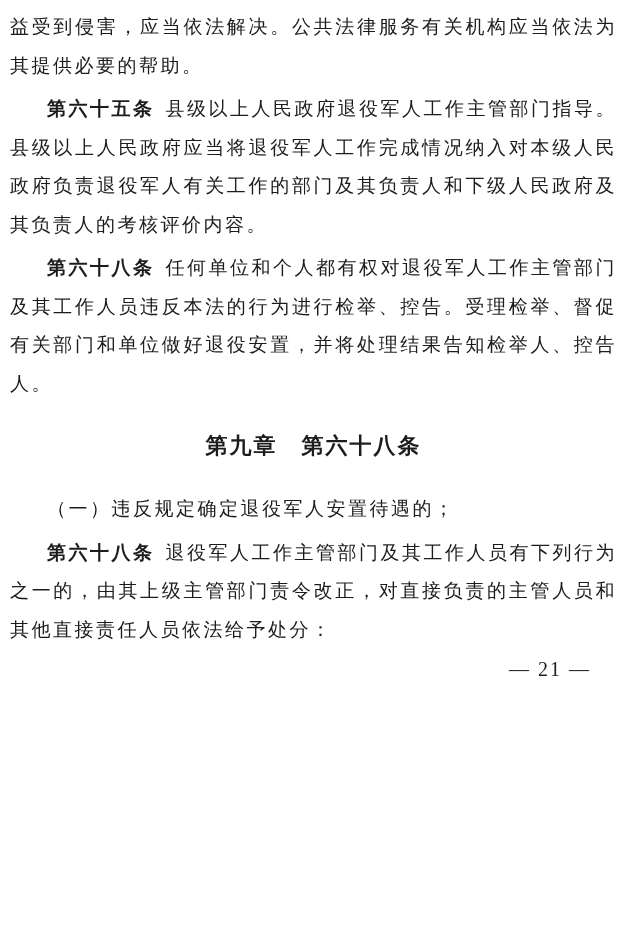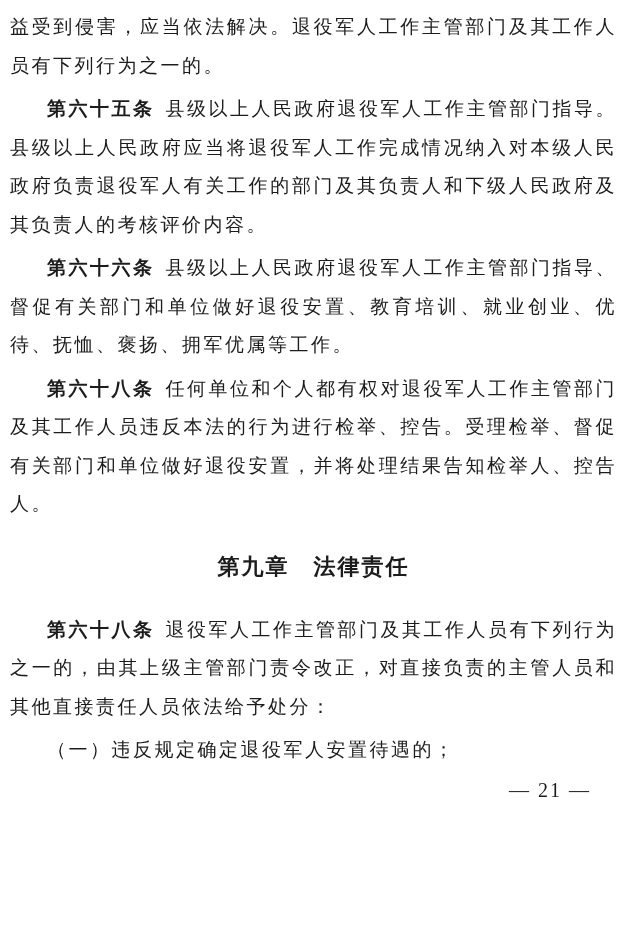--- a/index.html
+++ b/index.html
@@ -49,41 +49,38 @@
     margin-top: 0;
     letter-spacing: 2px;
   }
 </style>
 </head>
 <body style="background: rgb(255, 255, 255); color: rgb(28, 28, 28);">
 
 <div class="page">
 
   <div class="para">
-    <span>益受到侵害，应当依法解决。退役军人工作主管部门及其工作人员有下列行为之一的。</span>
+    <span>益受到侵害，应当依法解决。公共法律服务有关机构应当依法为其提供必要的帮助。</span>
   </div>
 
   <div class="para indent">
     <b class="head">第六十五条</b><span>县级以上人民政府退役军人工作主管部门指导。县级以上人民政府应当将退役军人工作完成情况纳入对本级人民政府负责退役军人有关工作的部门及其负责人和下级人民政府及其负责人的考核评价内容。</span>
   </div>
 
 
-  <div class="para indent">
-    <b class="head">第六十六条</b><span>县级以上人民政府退役军人工作主管部门指导、督促有关部门和单位做好退役安置、教育培训、就业创业、优待、抚恤、褒扬、拥军优属等工作。</span>
-  </div>
 
   <div class="para indent">
     <b class="head">第六十八条</b><span>任何单位和个人都有权对退役军人工作主管部门及其工作人员违反本法的行为进行检举、控告。受理检举、督促有关部门和单位做好退役安置，并将处理结果告知检举人、控告人。</span>
   </div>
 
-  <div class="para chapter">第九章　法律责任</div>
+  <div class="para chapter">第九章　第六十八条</div>
+
+  <div class="para indent">
+    <span>（一）违反规定确定退役军人安置待遇的；</span>
+  </div>
 
   <div class="para indent">
     <b class="head">第六十八条</b><span>退役军人工作主管部门及其工作人员有下列行为之一的，由其上级主管部门责令改正，对直接负责的主管人员和其他直接责任人员依法给予处分：</span>
-  </div>
-
-  <div class="para indent">
-    <span>（一）违反规定确定退役军人安置待遇的；</span>
   </div>
 
   <div class="pagenum">— 21 —</div>
 
 </div>
 
 </body></html>

